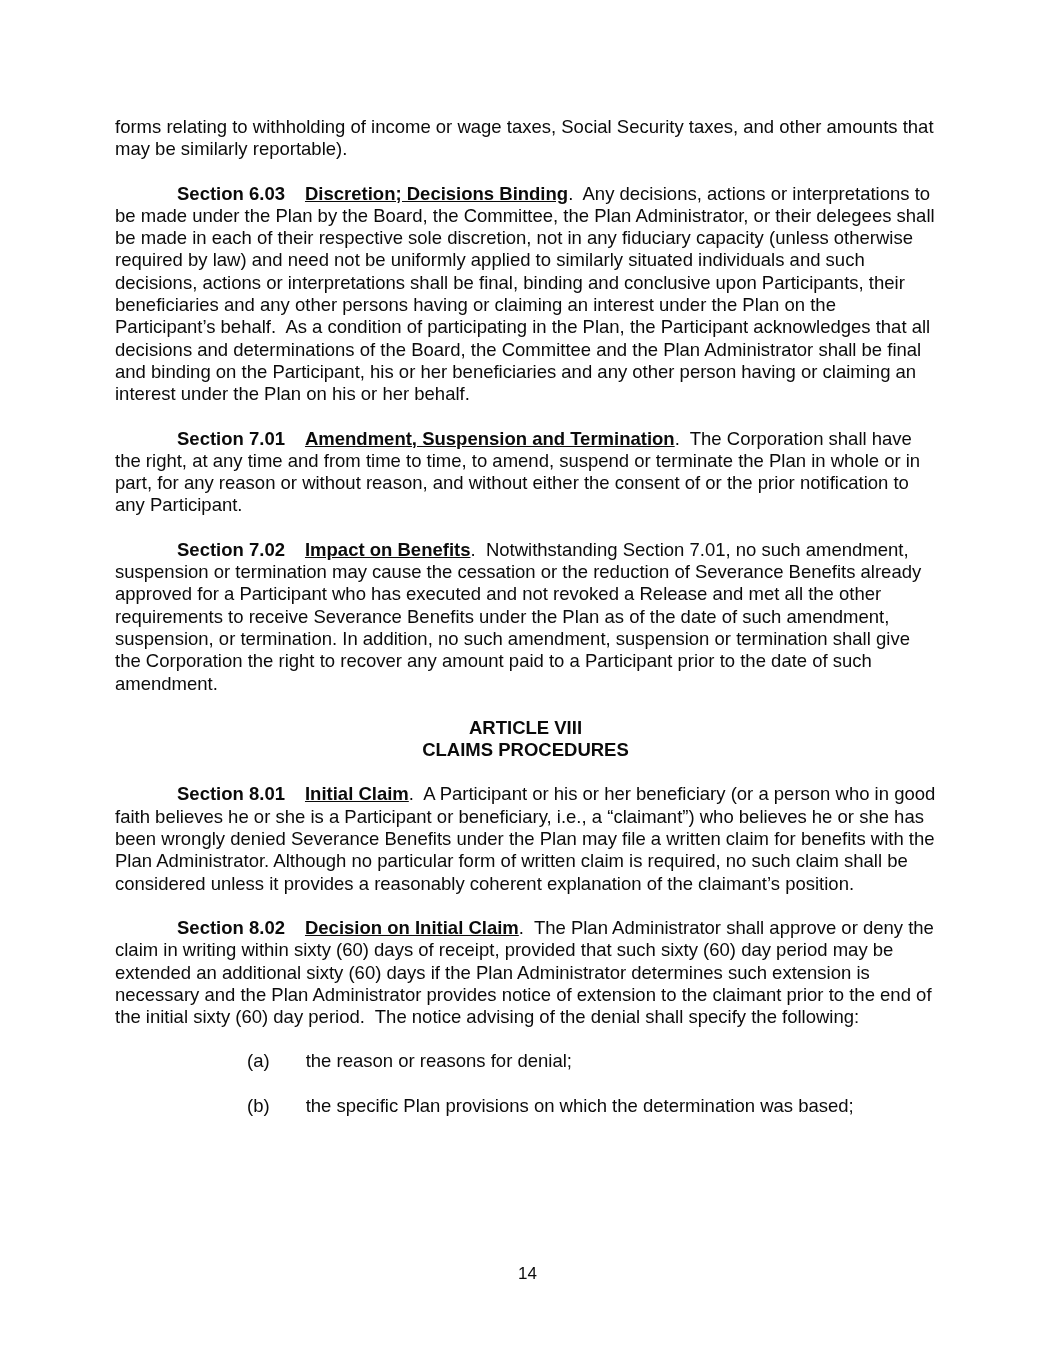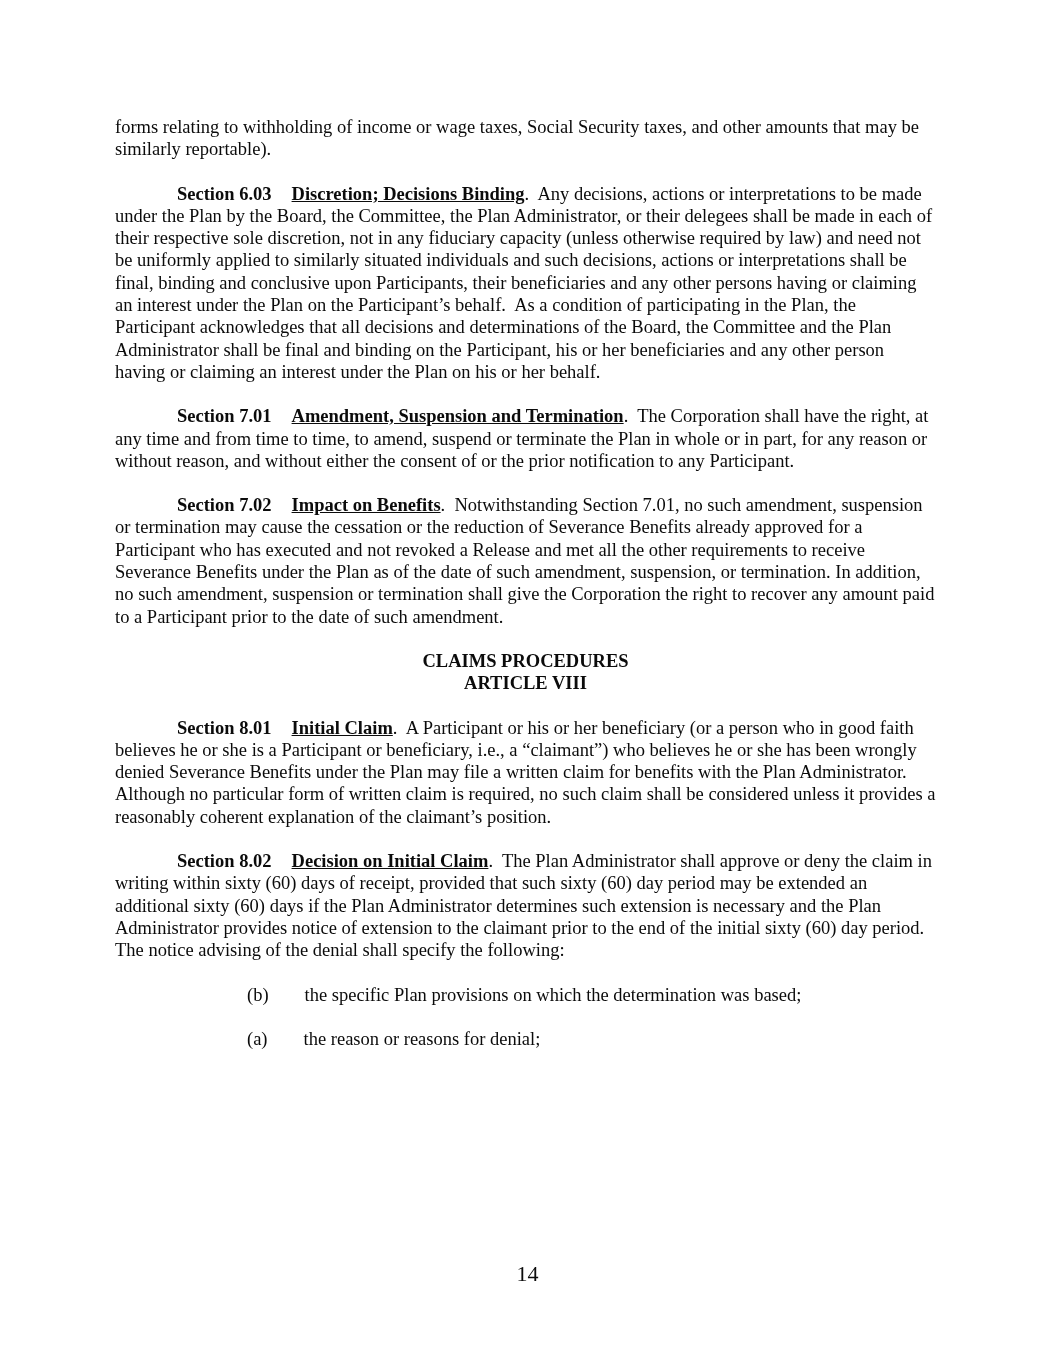--- a/index.html
+++ b/index.html
@@ -5,21 +5,21 @@
   html, body {
     margin: 0;
     padding: 0;
     background: #ffffff;
   }
   .page {
     position: relative;
     width: 1055px;
     height: 1365px;
     background: #ffffff;
-    font-family: Liberation Serif, serif;
+    font-family: Liberation Sans, sans-serif;
     font-size: 18.5px;
     line-height: 22.3px;
     color: #0b0b0b;
     overflow: hidden;
   }
   .content {
     position: absolute;
     left: 115px;
     top: 116px;
     width: 821px;
@@ -59,21 +59,21 @@
   }
   p.item-para.justified {
     text-align: justify;
   }
   .page-number {
     position: absolute;
     top: 1264px;
     left: 0;
     width: 100%;
     text-align: center;
-    font-size: 22px;
+    font-size: 17px;
     line-height: 20px;
   }
   .doc-id {
     position: absolute;
     top: 1364px;
     left: 117px;
     font-size: 15px;
     line-height: 18px;
   }
 </style>
@@ -86,30 +86,30 @@
     <p class="para">forms relating to withholding of income or wage taxes, Social Security taxes, and other amounts that may be similarly reportable).</p>
 
     <p class="sec-para"><span class="sec-label">Section 6.03</span><span class="tab-label"></span><span class="sec-title">Discretion; Decisions Binding</span><span>.&nbsp; Any decisions, actions or interpretations to be made under the Plan by the Board, the Committee, the Plan Administrator, or their delegees shall be made in each of their respective sole discretion, not in any fiduciary capacity (unless otherwise required by law) and need not be uniformly applied to similarly situated individuals and such decisions, actions or interpretations shall be final, binding and conclusive upon Participants, their beneficiaries and any other persons having or claiming an interest under the Plan on the Participant’s behalf.&nbsp; As a condition of participating in the Plan, the Participant acknowledges that all decisions and determinations of the Board, the Committee and the Plan Administrator shall be final and binding on the Participant, his or her beneficiaries and any other person having or claiming an interest under the Plan on his or her behalf.</span></p>
 
 
     <p class="sec-para"><span class="sec-label">Section 7.01</span><span class="tab-label"></span><span class="sec-title">Amendment, Suspension and Termination</span><span>.&nbsp; The Corporation shall have the right, at any time and from time to time, to amend, suspend or terminate the Plan in whole or in part, for any reason or without reason, and without either the consent of or the prior notification to any Participant.</span></p>
 
     <p class="sec-para"><span class="sec-label">Section 7.02</span><span class="tab-label"></span><span class="sec-title">Impact on Benefits</span><span>.&nbsp; Notwithstanding Section 7.01, no such amendment, suspension or termination may cause the cessation or the reduction of Severance Benefits already approved for a Participant who has executed and not revoked a Release and met all the other requirements to receive Severance Benefits under the Plan as of the date of such amendment, suspension, or termination. In addition, no such amendment, suspension or termination shall give the Corporation the right to recover any amount paid to a Participant prior to the date of such amendment.</span></p>
 
     <div class="article-head">
+      <div>ARTICLE VIII</div>
       <div>CLAIMS PROCEDURES</div>
-      <div>ARTICLE VIII</div>
     </div>
 
     <p class="sec-para"><span class="sec-label">Section 8.01</span><span class="tab-label"></span><span class="sec-title">Initial Claim</span><span>.&nbsp; A Participant or his or her beneficiary (or a person who in good faith believes he or she is a Participant or beneficiary, i.e., a “claimant”) who believes he or she has been wrongly denied Severance Benefits under the Plan may file a written claim for benefits with the Plan Administrator. Although no particular form of written claim is required, no such claim shall be considered unless it provides a reasonably coherent explanation of the claimant’s position.</span></p>
 
     <p class="sec-para"><span class="sec-label">Section 8.02</span><span class="tab-label"></span><span class="sec-title">Decision on Initial Claim</span><span>.&nbsp; The Plan Administrator shall approve or deny the claim in writing within sixty (60) days of receipt, provided that such sixty (60) day period may be extended an additional sixty (60) days if the Plan Administrator determines such extension is necessary and the Plan Administrator provides notice of extension to the claimant prior to the end of the initial sixty (60) day period.&nbsp; The notice advising of the denial shall specify the following:</span></p>
 
+    <p class="item-para"><span>(a)</span><span class="tab-item"></span><span>the reason or reasons for denial;</span></p>
+
     <p class="item-para"><span>(b)</span><span class="tab-item"></span><span>the specific Plan provisions on which the determination was based;</span></p>
-
-    <p class="item-para"><span>(a)</span><span class="tab-item"></span><span>the reason or reasons for denial;</span></p>
 
 
   </div>
 
   <div class="page-number">14</div>
   <div class="doc-id">4921-6298-6054.2</div>
 </div>
 
 </body></html>

